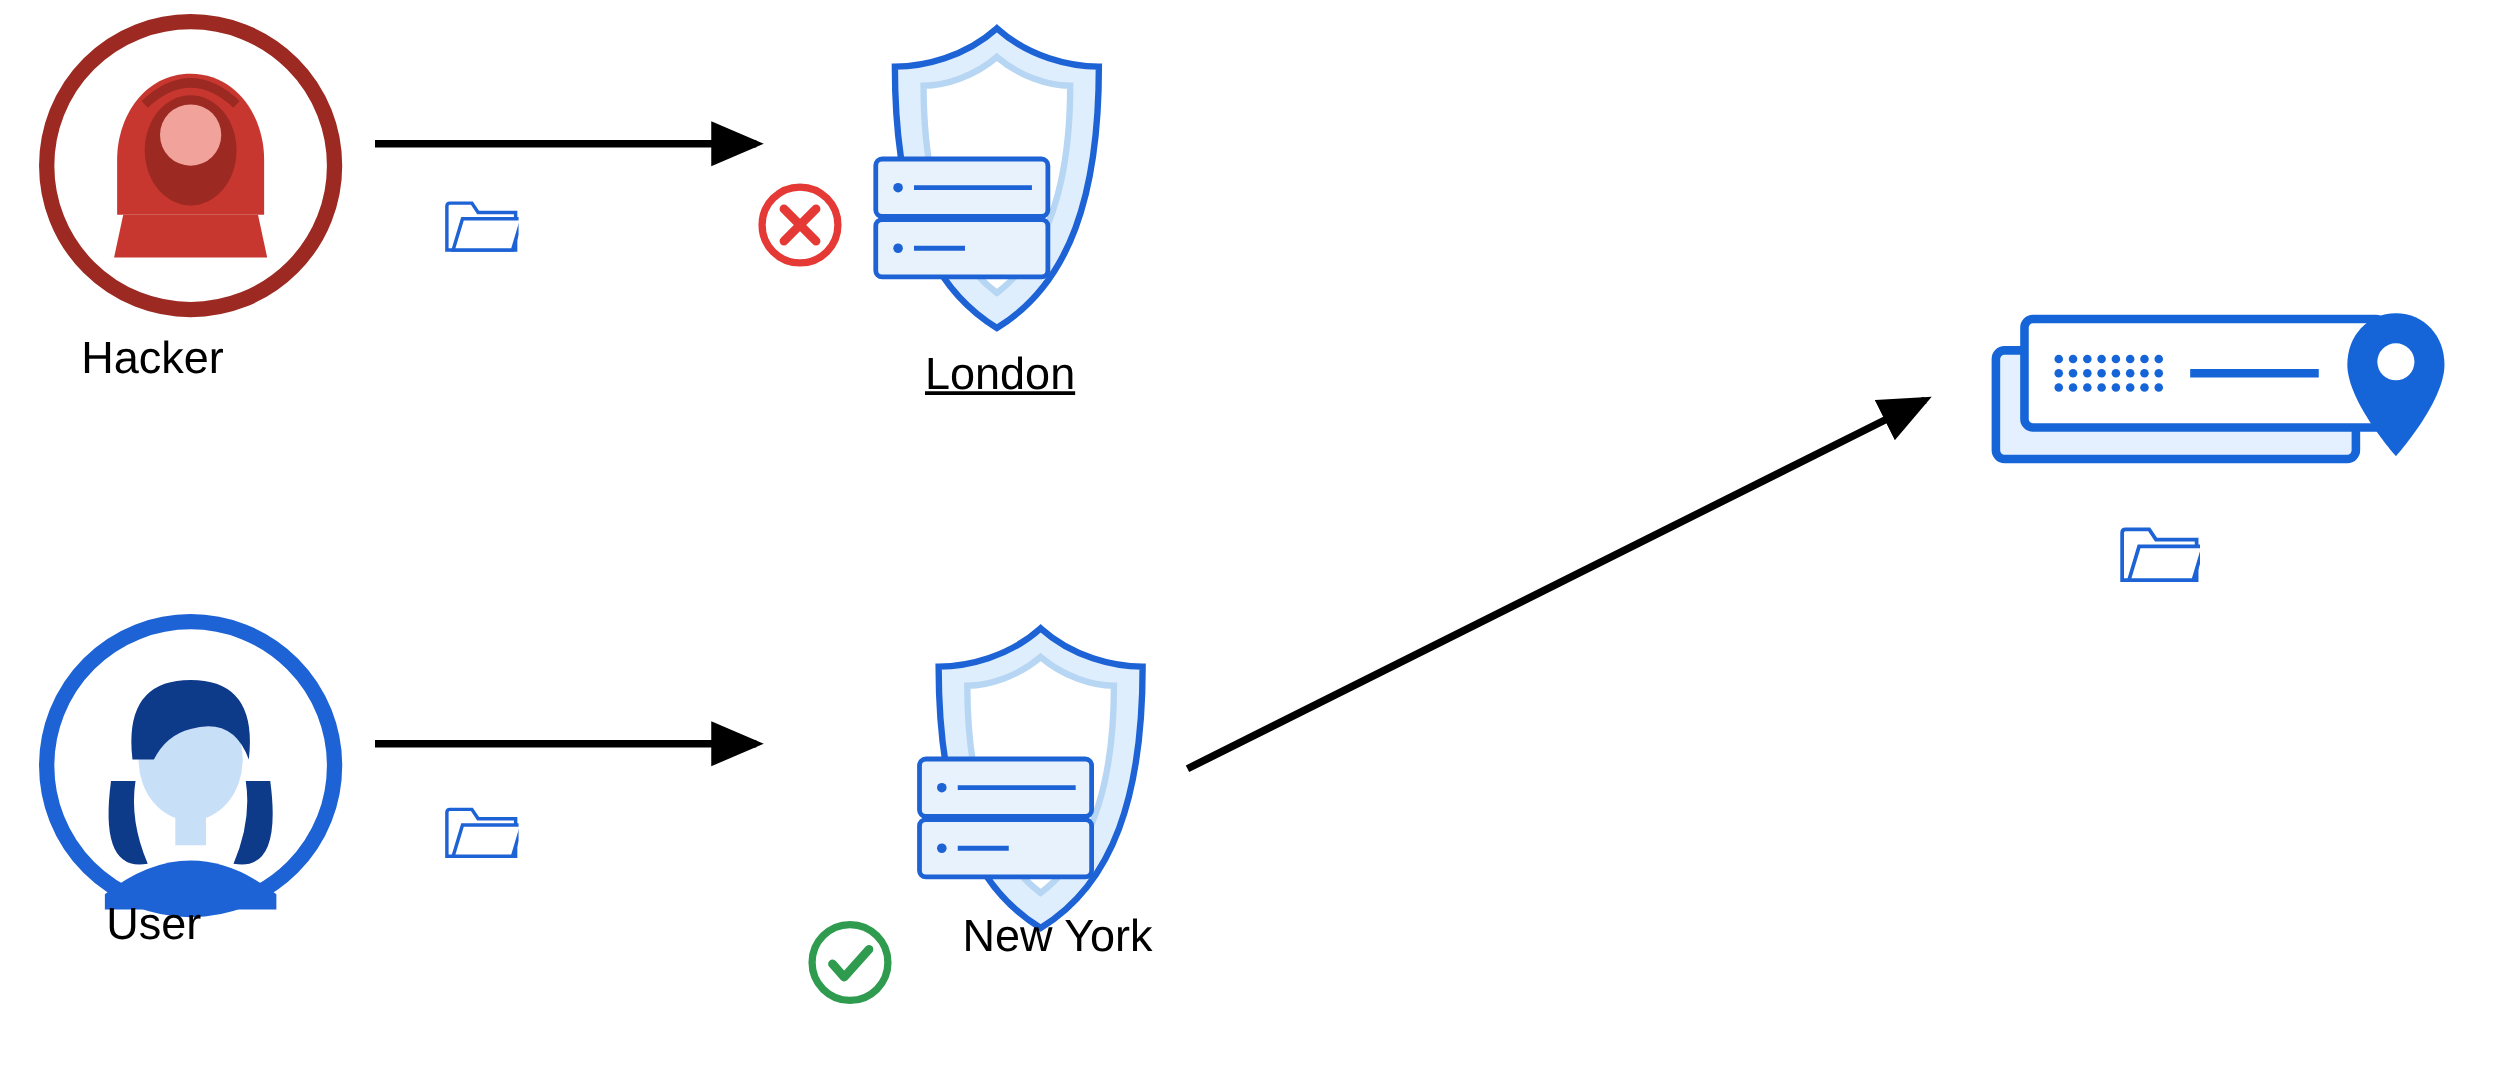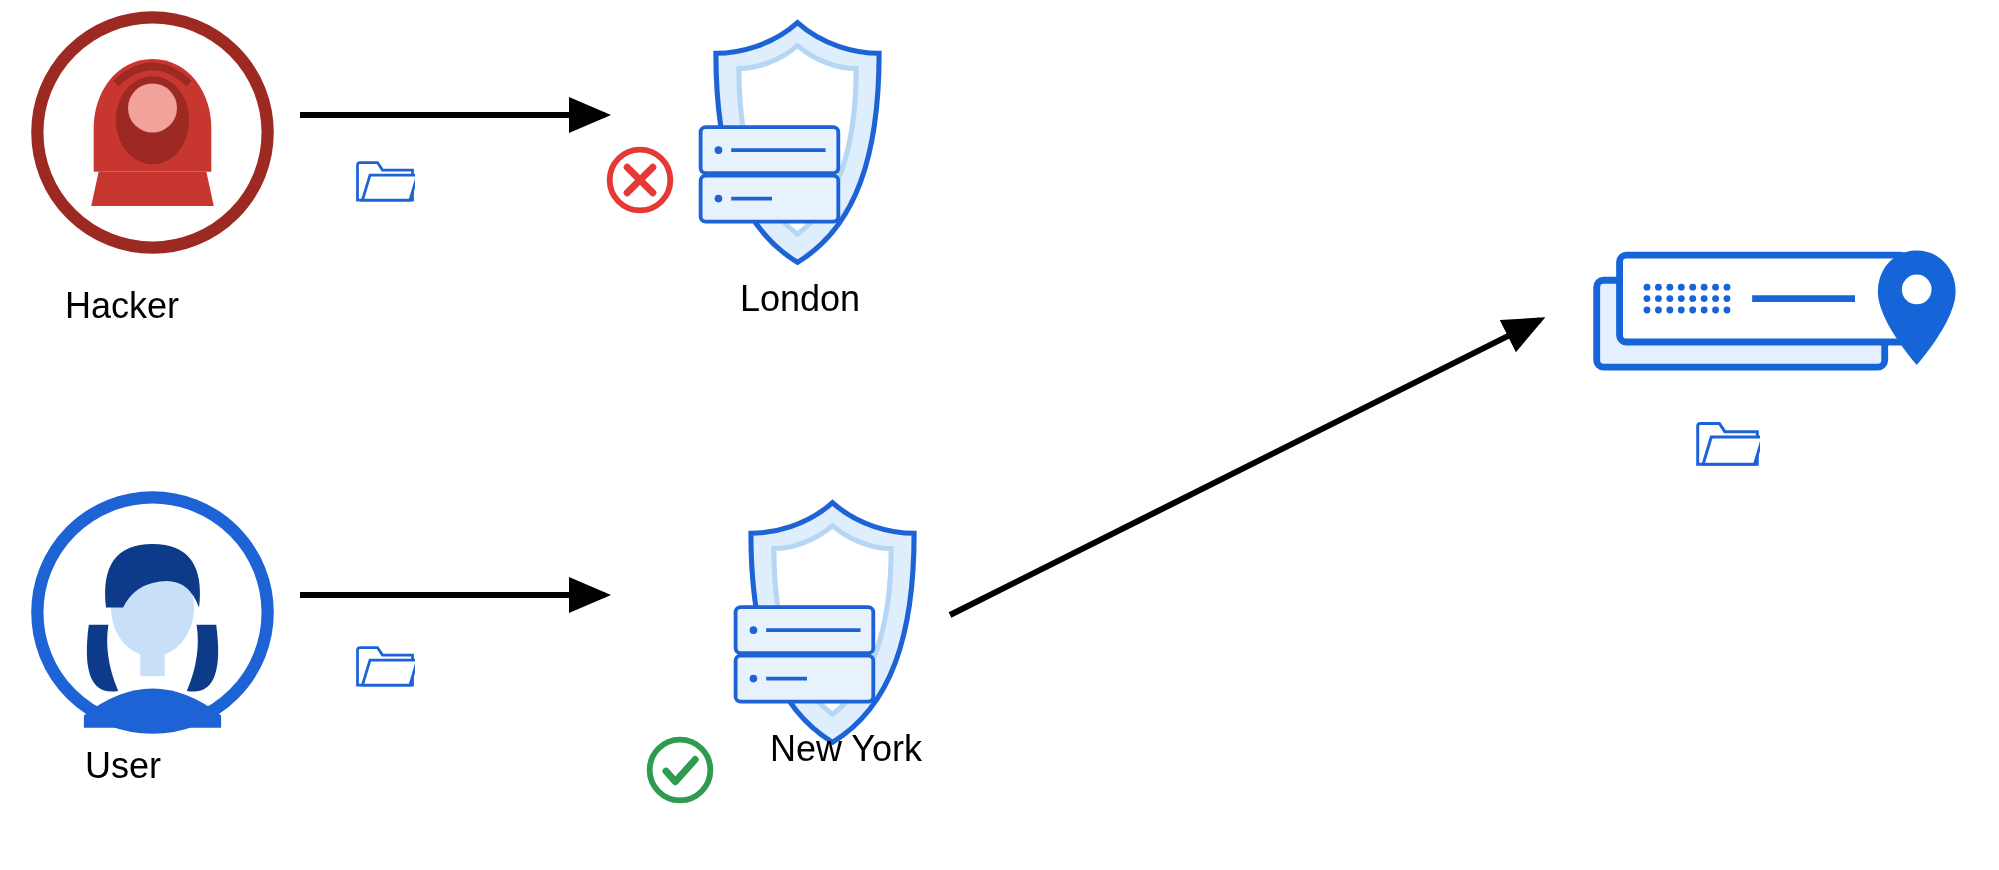--- a/index.html
+++ b/index.html
@@ -130,21 +130,21 @@
       <path d="M0,0 L7,3 L0,6 Z" fill="#000000"></path>
     </marker>
   </defs>
 </svg>
 
 <div class="node" style="left:30px; top:10px;">
   <svg width="245" height="245">
       <use href="#sym-hacker"></use>
     </svg>
 </div>
-<div class="label" style="left:65px; top:265px;margin-top:20px;">Hacker</div>
+<div class="label" style="left:65px; top:265px;">Hacker</div>
 
 <svg class="abs" style="left:295px; top:95px;" width="340" height="40">
   <line x1="5" y1="20" x2="310" y2="20" stroke="#000000" stroke-width="6" marker-end="url(#arrowhead)"></line>
 </svg>
 
 <div class="node" style="left:355px; top:155px;">
   <svg width="60" height="50">
       <use href="#sym-folder"></use>
     </svg>
 </div>
@@ -153,28 +153,28 @@
   <svg width="70" height="70">
       <use href="#sym-deny"></use>
     </svg>
 </div>
 
 <div class="node" style="left:695px; top:15px;">
   <svg width="205" height="255">
       <use href="#sym-shieldserver"></use>
     </svg>
 </div>
-<div class="label" style="left:740px; top:278px;">London</div>
+<div class="label" style="left:740px; top:278px;text-decoration:underline;">London</div>
 
 <div class="node" style="left:30px; top:490px;">
   <svg width="245" height="245">
       <use href="#sym-user"></use>
     </svg>
 </div>
-<div class="label" style="left:85px; top:745px;">User</div>
+<div class="label" style="left:85px; top:718px;">User</div>
 
 <svg class="abs" style="left:295px; top:575px;" width="340" height="40">
   <line x1="5" y1="20" x2="310" y2="20" stroke="#000000" stroke-width="6" marker-end="url(#arrowhead)"></line>
 </svg>
 
 <div class="node" style="left:355px; top:640px;">
   <svg width="60" height="50">
       <use href="#sym-folder"></use>
     </svg>
 </div>

